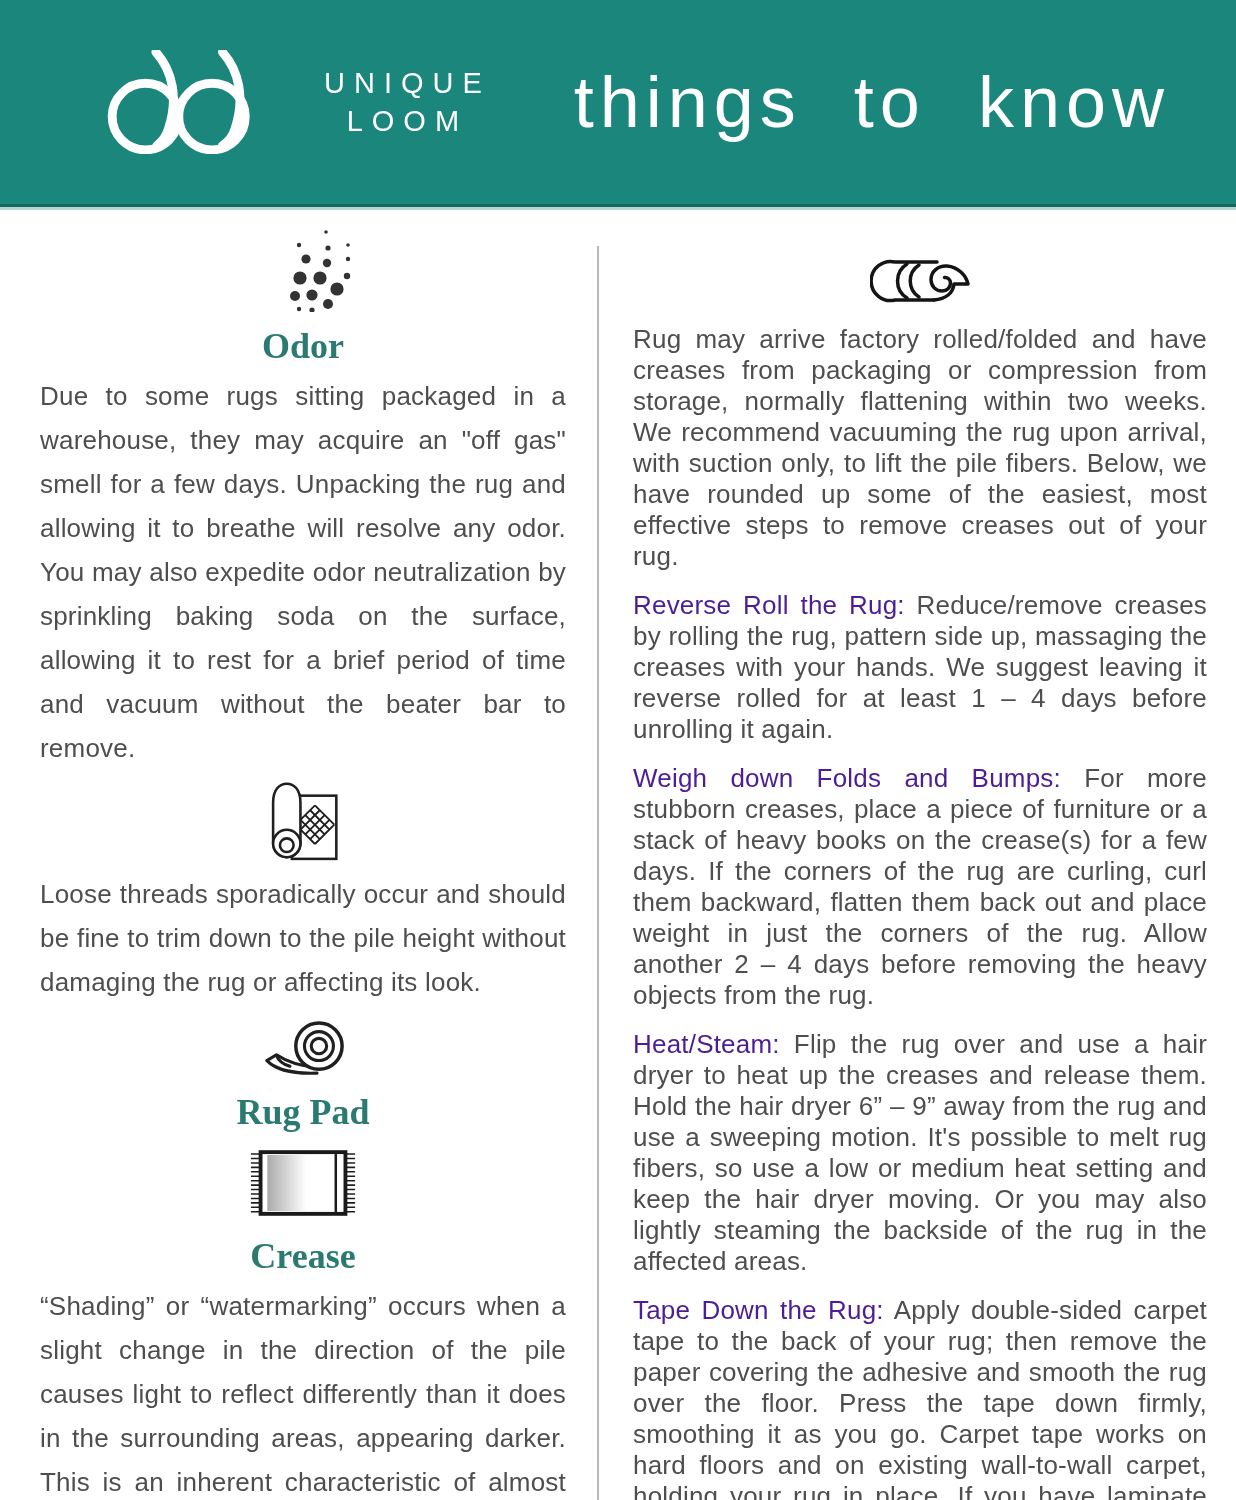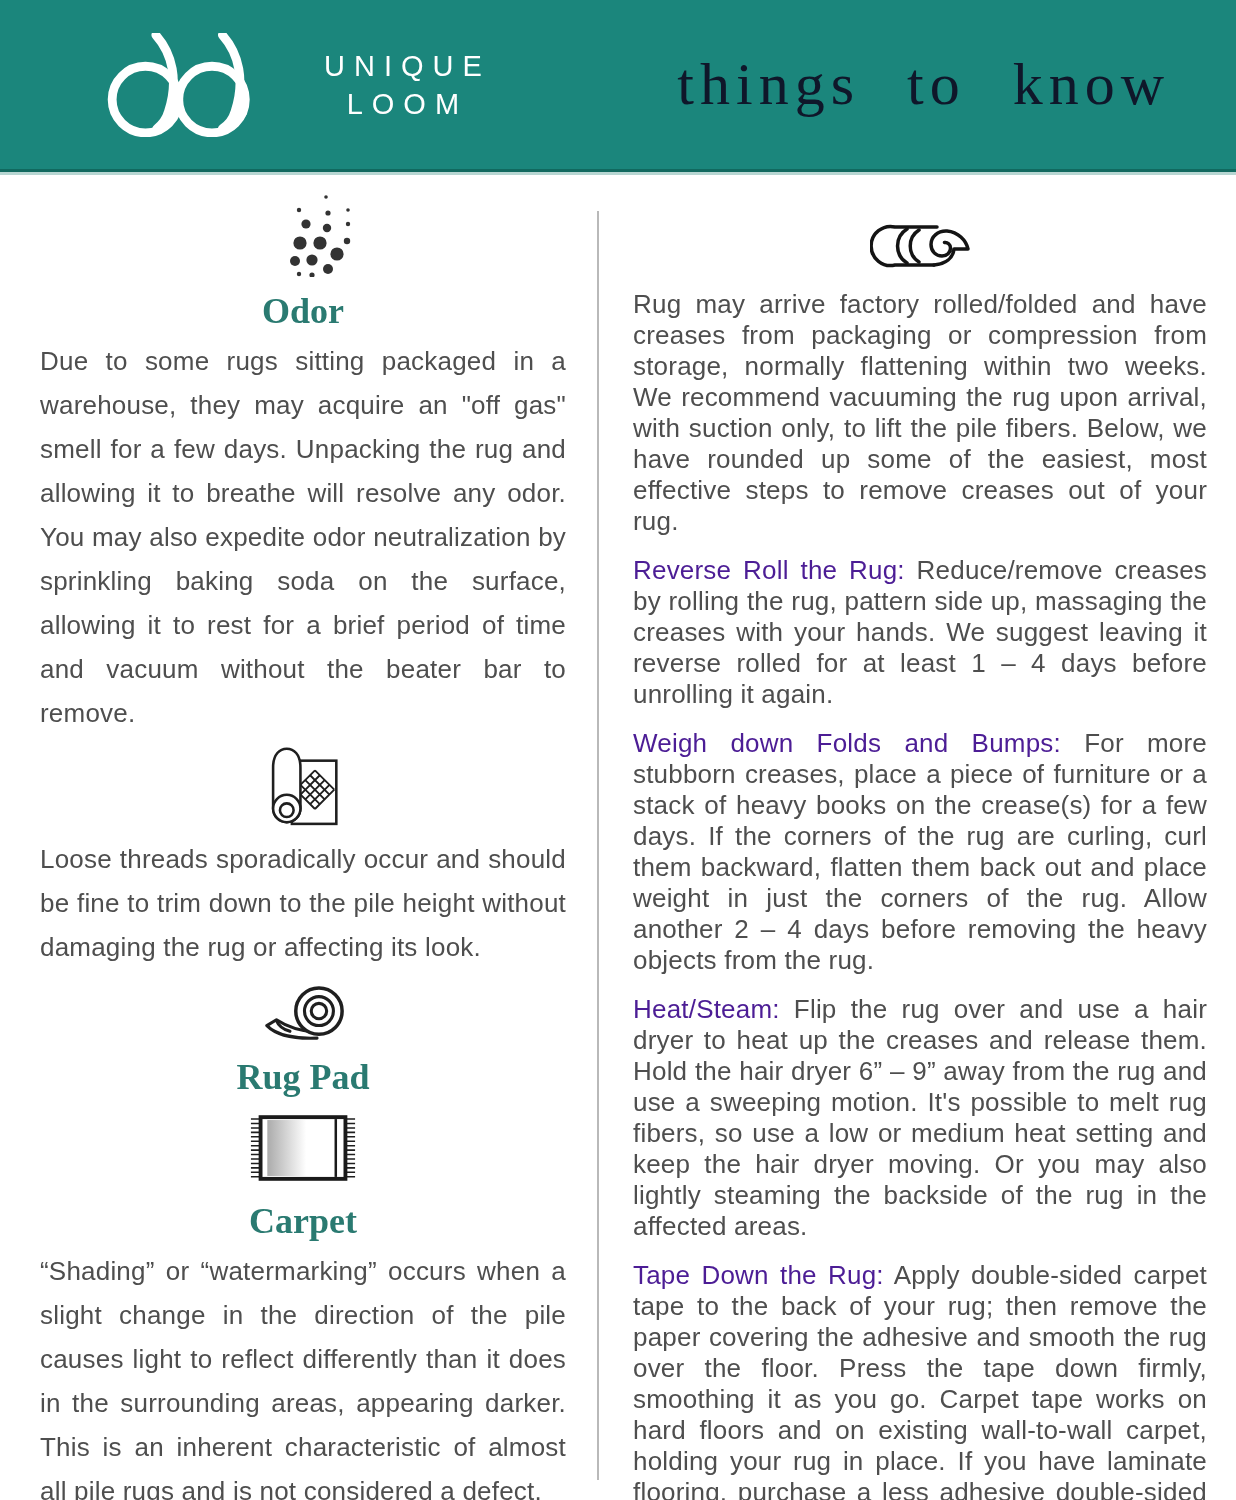--- a/index.html
+++ b/index.html
@@ -3,35 +3,35 @@
 <meta charset="utf-8">
 <style>
   html,body{margin:0;padding:0;}
   body{
     width:1236px;height:1500px;overflow:hidden;background:#ffffff;
     font-family:"Liberation Sans","DejaVu Sans",sans-serif;
     -webkit-font-smoothing:antialiased;
   }
   
   .header{
-    height:169px;background:#1B867C;display:flex;align-items:center;
+    height:204px;background:#1B867C;display:flex;align-items:center;
     padding:0 60px 0 104px;box-sizing:border-box;position:relative;
   }
   .header::after{
     content:"";position:absolute;left:0;right:0;bottom:-6px;height:6px;
     background:linear-gradient(to bottom,#11695F 0 3px,#B7D6D2 3px 6px);
   }
   .brand{display:flex;align-items:center;gap:30px;}
   .brand-text{
     color:#ffffff;font-size:29px;letter-spacing:9px;line-height:38px;
     text-align:center;font-weight:400;white-space:nowrap;
   }
   .page-title{
-    font-family:Liberation Serif, serif;font-weight:400;
-    font-size:60px;color:#0f172a;letter-spacing:6px;word-spacing:26px;
+    font-family:Liberation Sans, sans-serif;font-weight:400;
+    font-size:72px;color:#ffffff;letter-spacing:6px;word-spacing:26px;
     margin-left:auto;padding-right:6px;white-space:nowrap;
   }
   
   .content{display:flex;position:relative;}
   .divider{position:absolute;left:597px;top:42px;width:2px;height:1269px;background:#B9B9B9;}
   .col-left{width:598px;box-sizing:border-box;padding:22px 32px 0 40px;}
   .col-right{width:638px;box-sizing:border-box;padding:54px 29px 0 35px;}
   .icon-row{text-align:center;line-height:0;}
   .section-title{
     font-family:"Liberation Serif","DejaVu Serif",serif;font-weight:700;
@@ -147,21 +147,21 @@
             </defs>
             <g stroke="#1f1f1f" stroke-width="1.6">
               <path d="M2,6 H12 M2,10.6 H12 M2,15.2 H12 M2,19.8 H12 M2,24.4 H12 M2,29 H12 M2,33.6 H12 M2,38.2 H12 M2,42.8 H12 M2,47.4 H12 M2,52 H12 M2,56.6 H12 M2,61.2 H12 M2,65.8 H12"></path>
               <path d="M100,6 H110 M100,10.6 H110 M100,15.2 H110 M100,19.8 H110 M100,24.4 H110 M100,29 H110 M100,33.6 H110 M100,38.2 H110 M100,42.8 H110 M100,47.4 H110 M100,52 H110 M100,56.6 H110 M100,61.2 H110 M100,65.8 H110"></path>
             </g>
             <rect x="12" y="4" width="88" height="64" fill="#ffffff" stroke="#1a1a1a" stroke-width="4"></rect>
             <rect x="19" y="7" width="62" height="58" fill="url(#shadeGrad)"></rect>
             <line x1="90" y1="6" x2="90" y2="66" stroke="#1a1a1a" stroke-width="2.6"></line>
           </svg>
         </div>
-        <h2 class="section-title">Carpet</h2>
+        <h2 class="section-title">Crease</h2>
         <p class="body-text">“Shading” or “watermarking” occurs when a slight change in the direction of the pile causes light to reflect differently than it does in the surrounding areas, appearing darker. This is an inherent characteristic of almost all pile rugs and is not considered a defect.</p>
       </div>
 
     </div>
 
     <div class="col-right">
 
       <div>
         <div class="icon-row m-crease">
           <svg width="100" height="46" viewBox="0 0 200 92" fill="none" stroke="#141414" stroke-width="7" stroke-linecap="round" stroke-linejoin="round">

